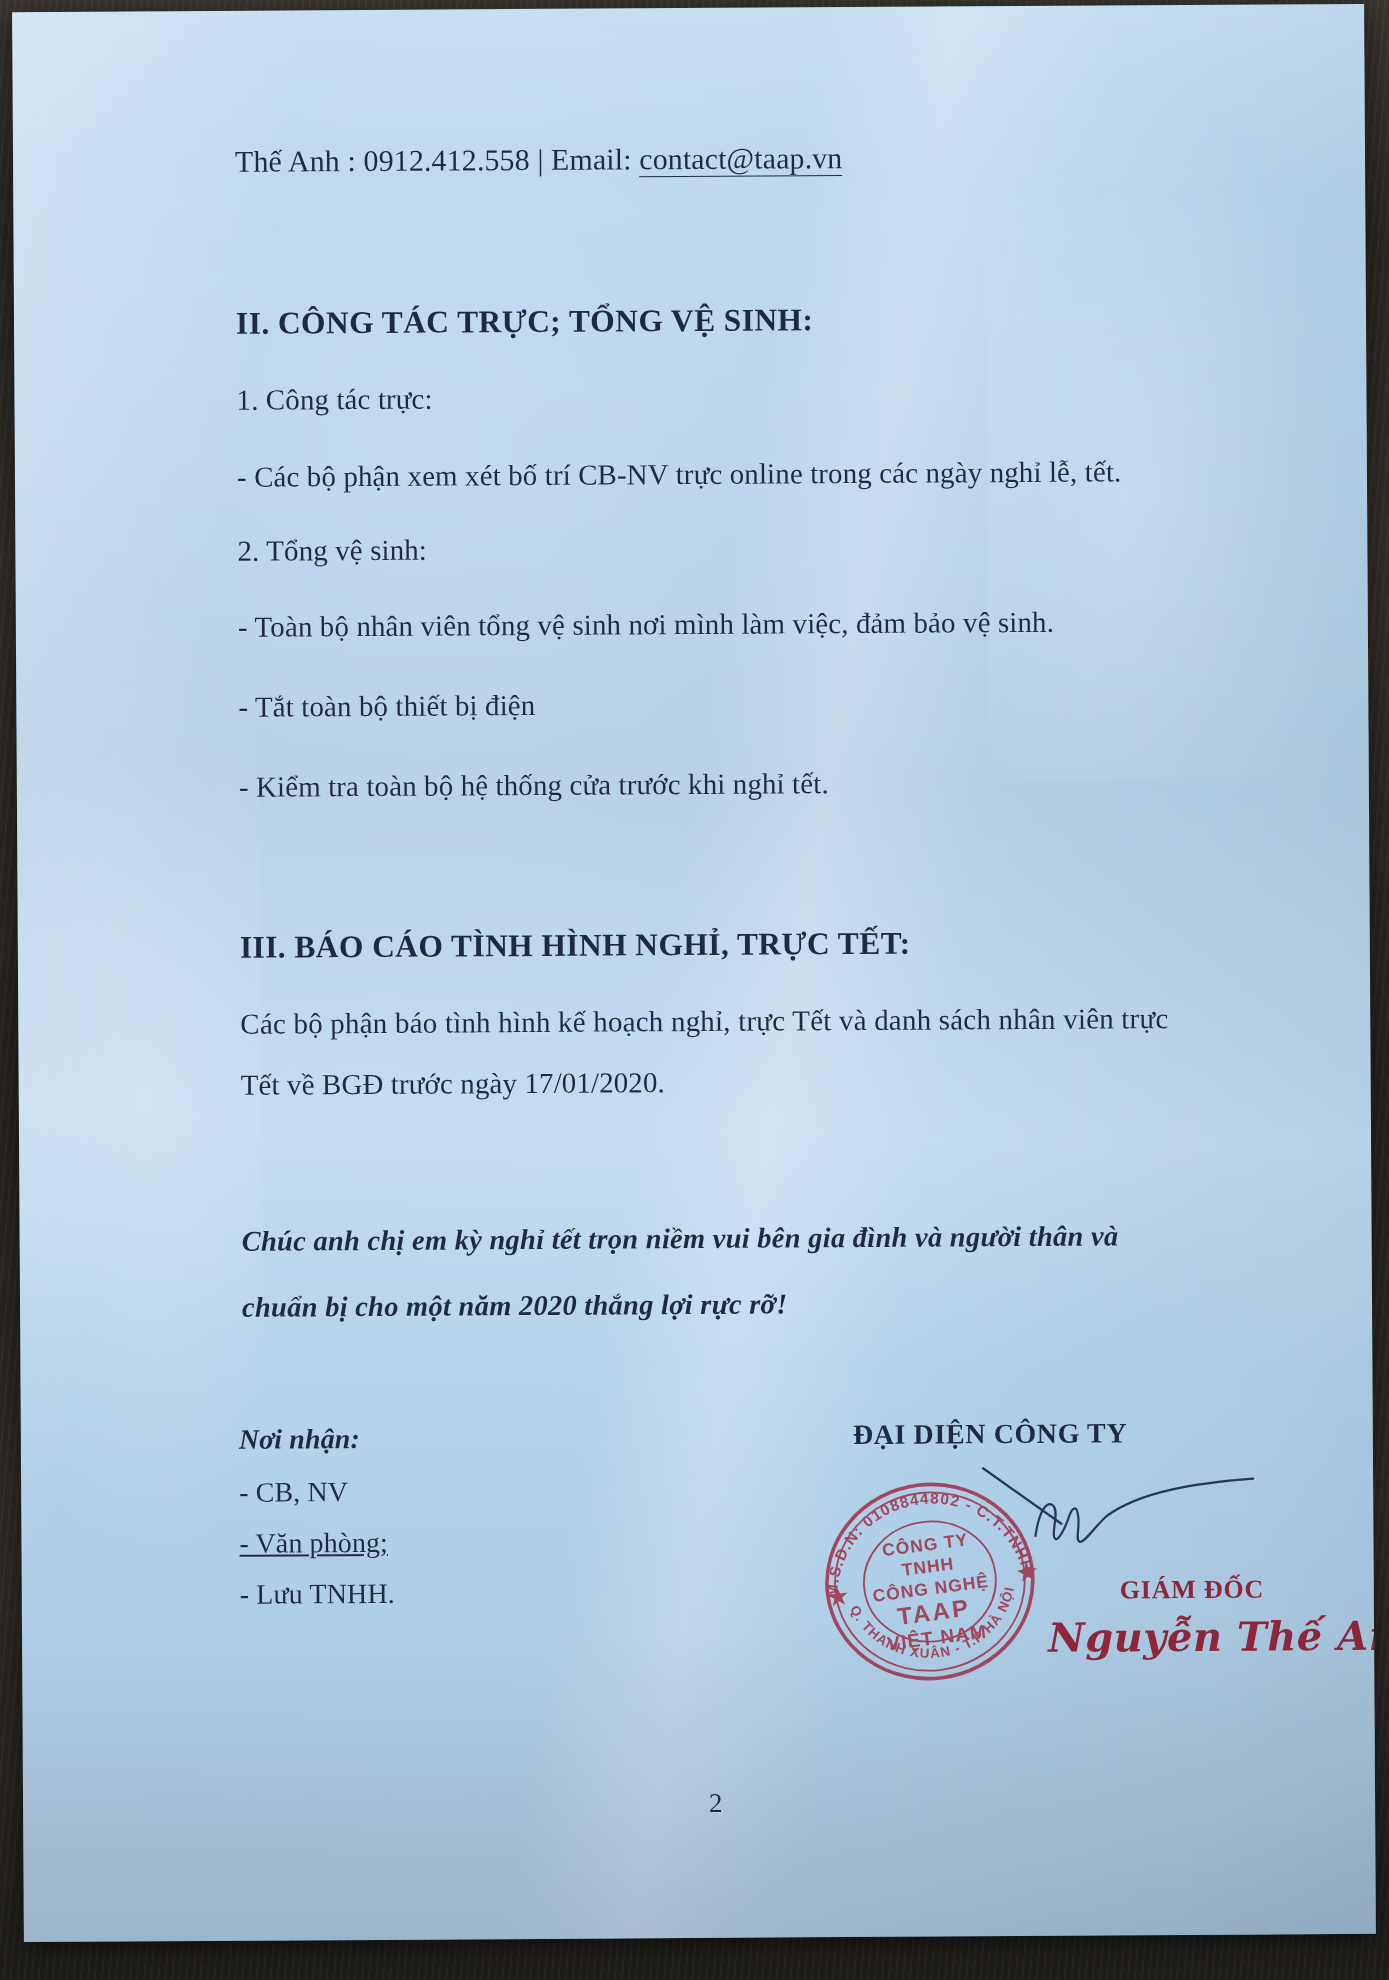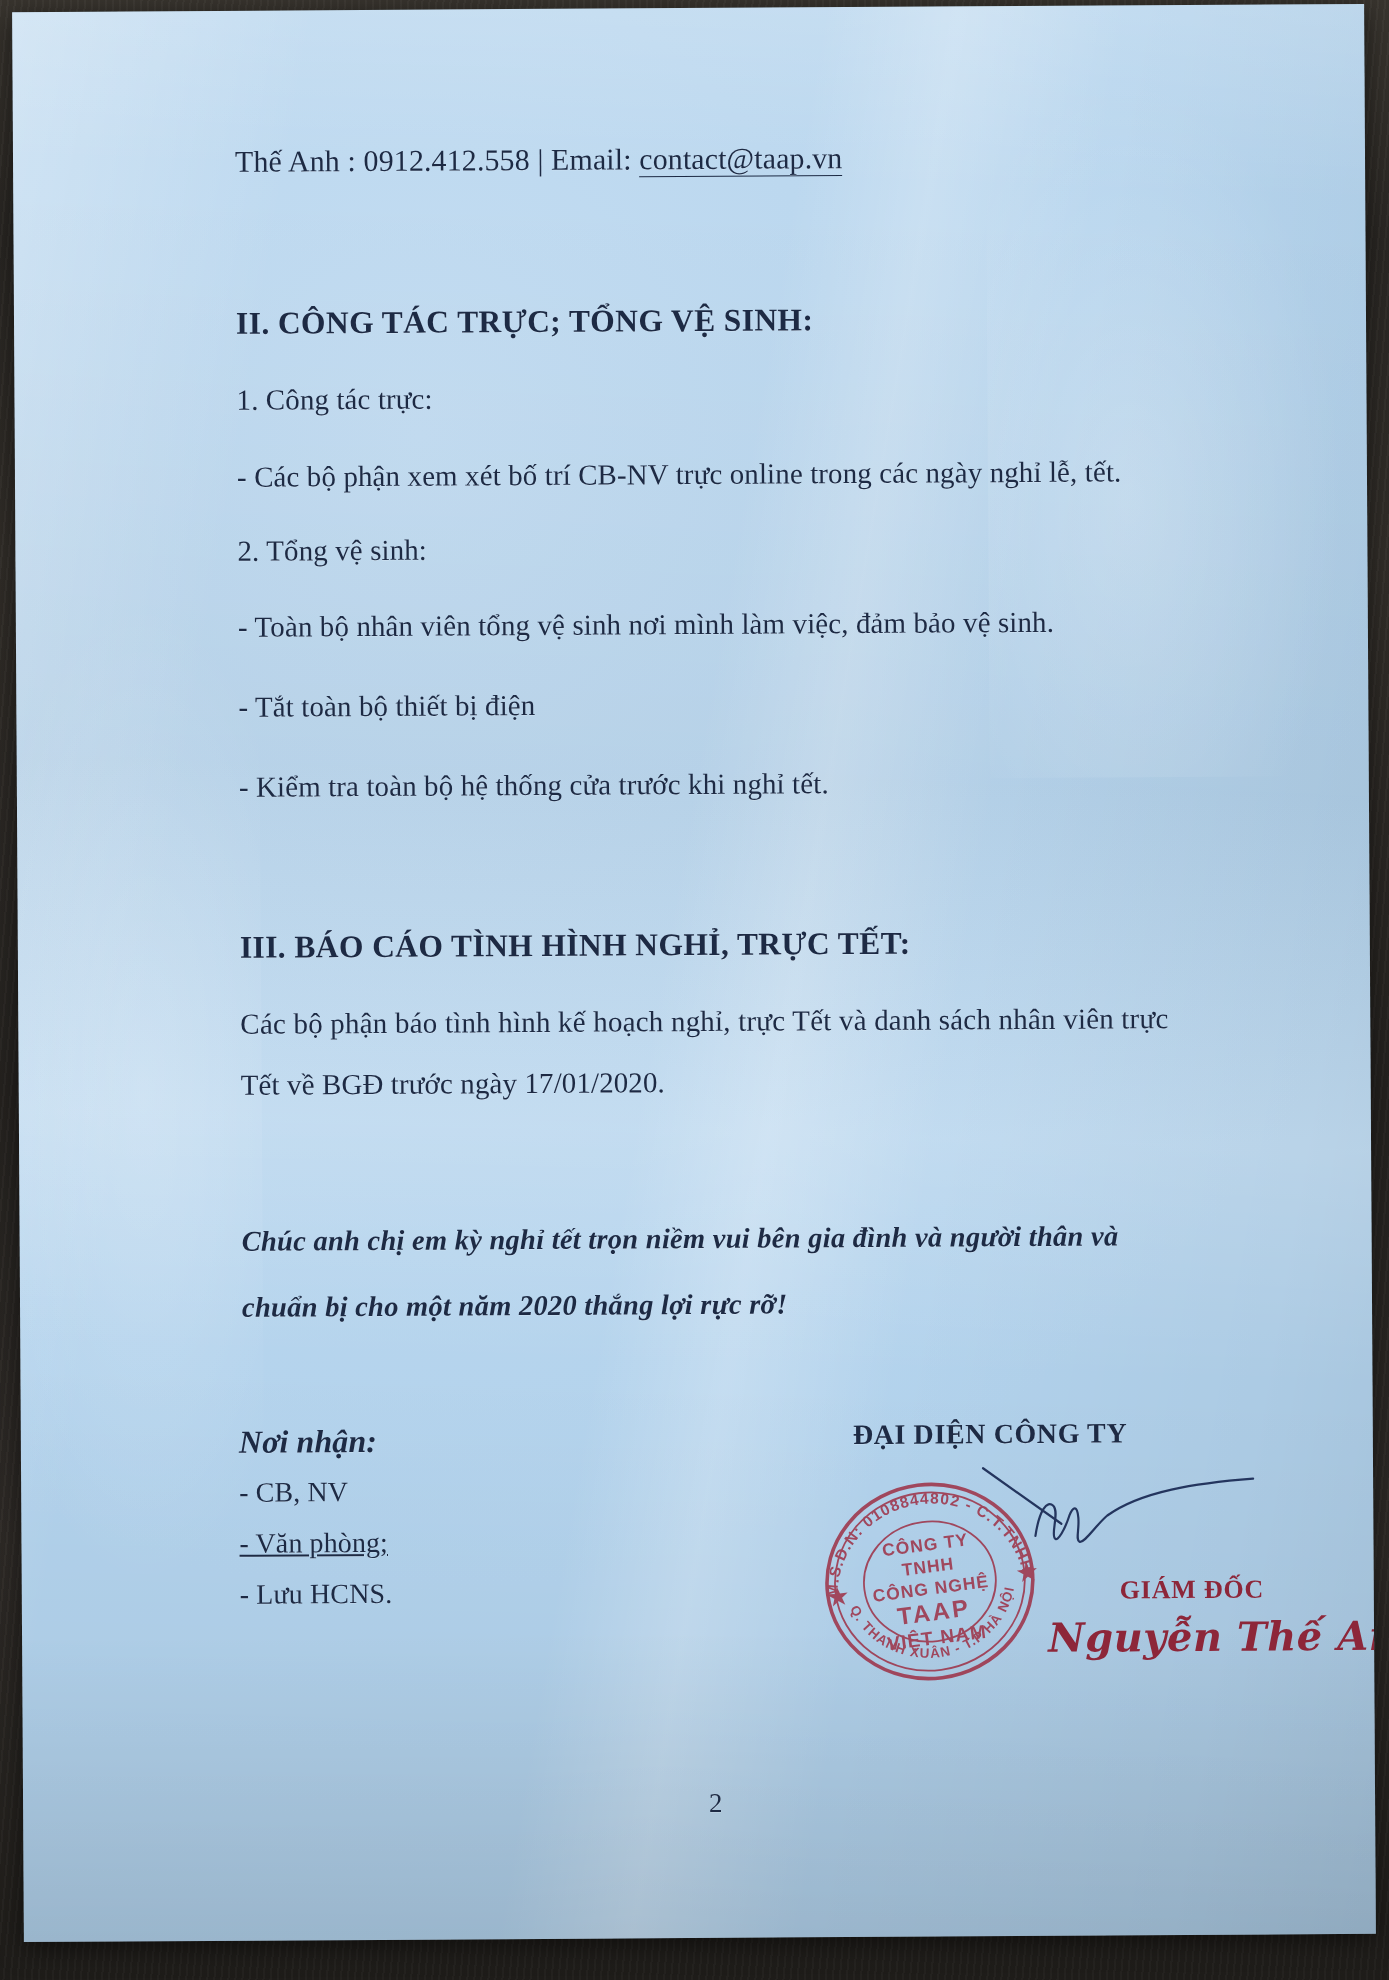--- a/index.html
+++ b/index.html
@@ -68,21 +68,21 @@
   #l5{left:222px;top:680px;}
   #l6{left:222px;top:760px;}
 
   #p1a{left:222px;top:997px;font-size:29px;letter-spacing:.2px;}
   #p1b{left:222px;top:1058px;font-size:29px;}
 
   .wish{font-size:28.5px;font-style:italic;font-weight:bold;letter-spacing:.25px;}
   #w1{left:222px;top:1215px;}
   #w2{left:222px;top:1281px;}
 
-  #noi{left:218px;top:1413px;font-size:32px;font-style:italic;font-weight:bold;}
+  #noi{left:218px;top:1413px;font-size:28px;font-style:italic;font-weight:bold;}
   .rcv{left:218px;font-size:28px;text-align:right;}
   #r1{top:1466px;}
   #r2{top:1517px;text-decoration:underline;}
   #r3{top:1568px;}
 
   #rep{left:832px;top:1412px;font-size:28px;font-weight:bold;letter-spacing:.6px;}
 
   #pageno{left:686px;top:1780px;font-size:27px;}
 
   
@@ -130,21 +130,21 @@
     <div class="txt sec" id="sec3">III. BÁO CÁO TÌNH HÌNH NGHỈ, TRỰC TẾT:</div>
     <div class="txt" id="p1a">Các bộ phận báo tình hình kế hoạch nghỉ, trực Tết và danh sách nhân viên trực</div>
     <div class="txt" id="p1b">Tết về BGĐ trước ngày 17/01/2020.</div>
 
     <div class="txt wish" id="w1">Chúc anh chị em kỳ nghỉ tết trọn niềm vui bên gia đình và người thân và</div>
     <div class="txt wish" id="w2">chuẩn bị cho một năm 2020 thắng lợi rực rỡ!</div>
 
     <div class="txt" id="noi">Nơi nhận:</div>
     <div class="txt rcv" id="r1">- CB, NV</div>
     <div class="txt rcv" id="r2">- Văn phòng;</div>
-    <div class="txt rcv" id="r3">- Lưu HCNS.</div>
+    <div class="txt rcv" id="r3">- Lưu TNHH.</div>
 
     <div class="txt" id="rep">ĐẠI DIỆN CÔNG TY</div>
 
     <div id="stamp">
       <svg viewBox="0 0 235 215">
         <defs>
           <path id="arcTop" d="M 24,116 A 94,90 0 0 1 211,116"></path>
           <path id="arcBot" d="M 32,116 A 86,82 0 0 0 203,116"></path>
         </defs>
         <ellipse class="st-line" cx="117.5" cy="113" rx="103" ry="97" stroke-width="3.6"></ellipse>

